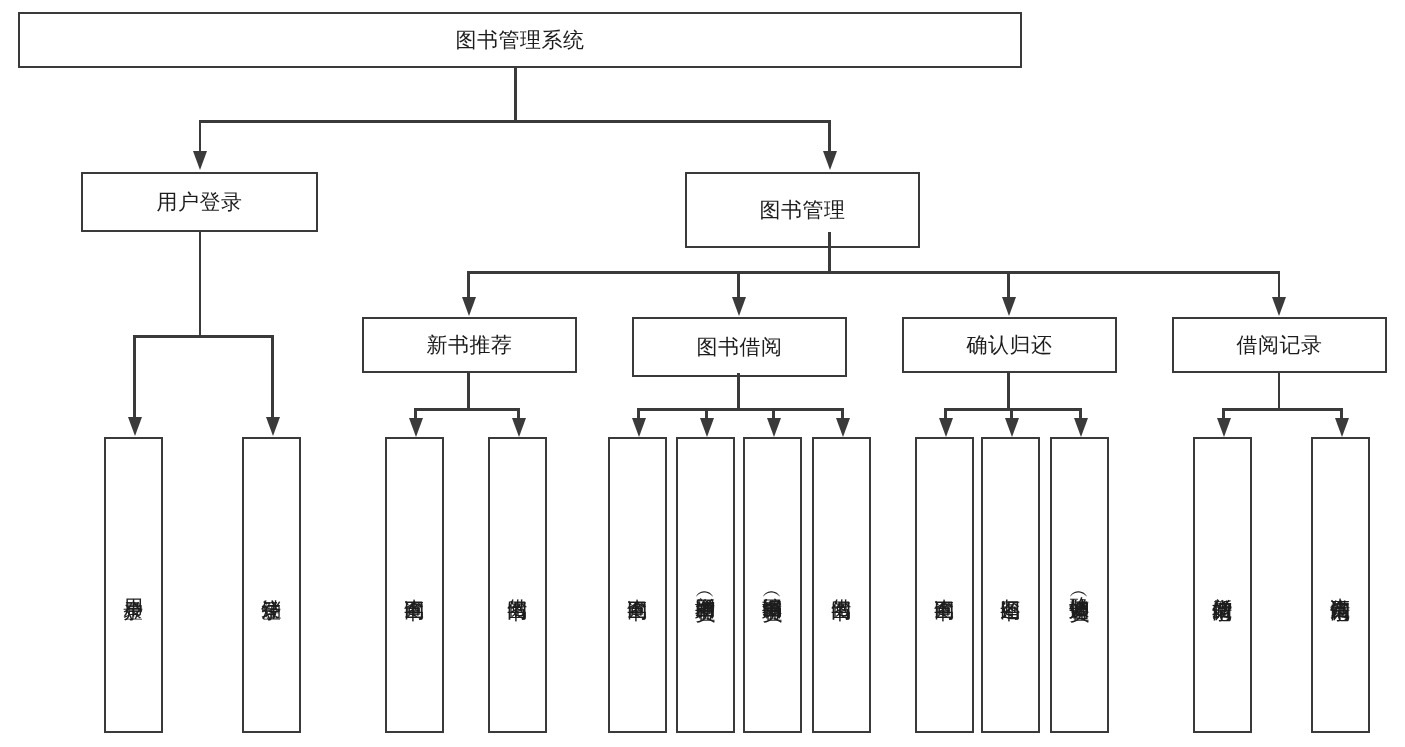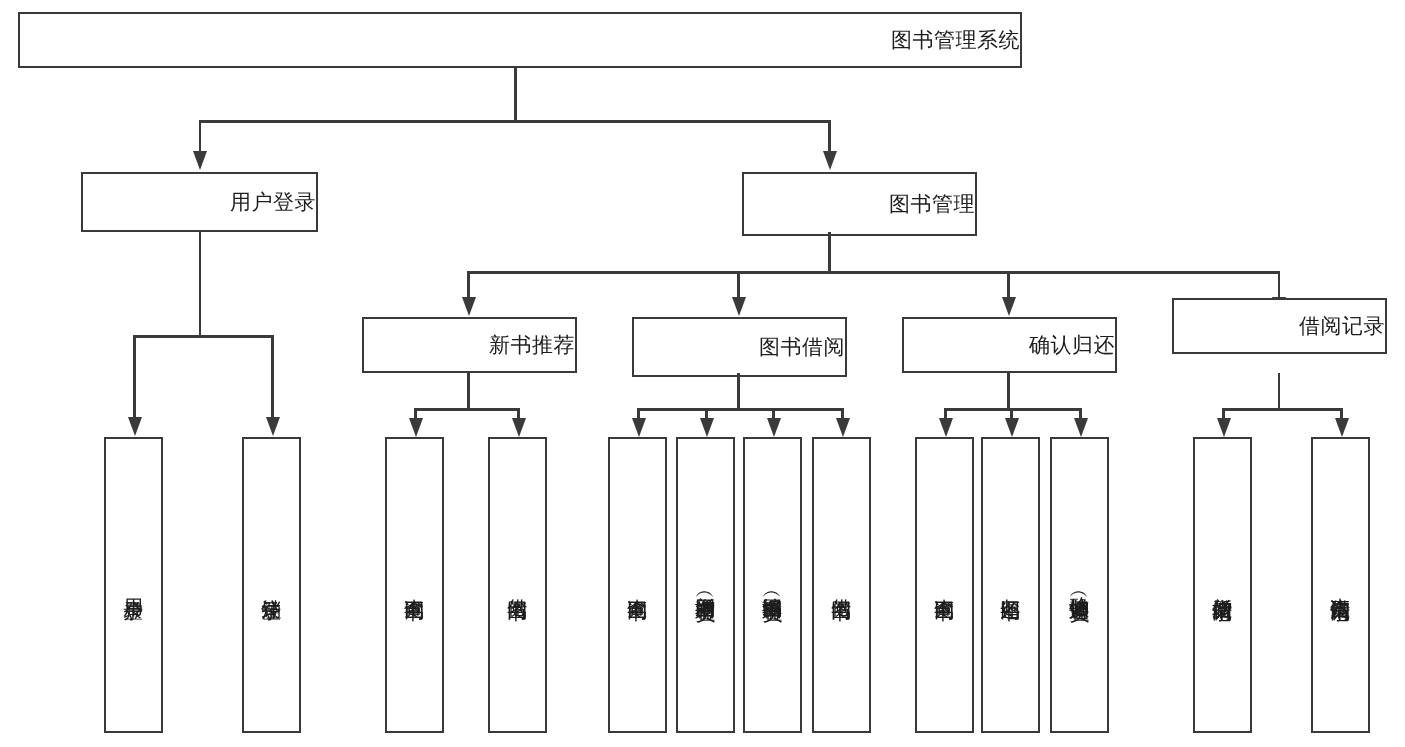--- a/index.html
+++ b/index.html
@@ -18,21 +18,21 @@
     overflow: hidden;
   }
   
   .node {
     position: absolute;
     box-sizing: border-box;
     background: #ffffff;
     border: 2.5px solid #3a3a3a;
     display: flex;
     align-items: center;
-    justify-content: flex-end;
+    justify-content: center;
   }
   .node .label {
     color: #1d1d1d;
     font-size: 21px;
     line-height: 1.18;
     letter-spacing: 0.5px;
     white-space: nowrap;
   }
   
   .node.horiz .label {
@@ -88,21 +88,21 @@
   <div class="conn v" style="left:514px; top:68px; height:54px;"></div>
   <div class="conn h" style="left:199px; top:120px; width:632px;"></div>
   <div class="conn v" style="left:198.5px; top:120px; height:33px;"></div>
   <div class="arrow" style="left:193px; top:151px;"></div>
   <div class="conn v" style="left:828px; top:120px; height:33px;"></div>
   <div class="arrow" style="left:822.5px; top:151px;"></div>
 
   <div class="node horiz" style="left:81px; top:172px; width:237px; height:60px;">
     <span class="label">用户登录</span>
   </div>
-  <div class="node horiz" style="left:742px; top:172px; width:235px; height:64px;">
+  <div class="node horiz" style="left:685px; top:172px; width:235px; height:76px;">
     <span class="label">图书管理</span>
   </div>
 
   <div class="conn v" style="left:198.5px; top:232px; height:105px;"></div>
   <div class="conn h" style="left:134px; top:335px; width:139px;"></div>
   <div class="conn v" style="left:133px; top:335px; height:84px;"></div>
   <div class="arrow" style="left:127.5px; top:417px;"></div>
   <div class="conn v" style="left:271px; top:335px; height:84px;"></div>
   <div class="arrow" style="left:265.5px; top:417px;"></div>
 
@@ -119,21 +119,21 @@
 
   <div class="node horiz" style="left:362px; top:317px; width:215px; height:56px;">
     <span class="label">新书推荐</span>
   </div>
   <div class="node horiz" style="left:632px; top:317px; width:215px; height:60px;">
     <span class="label">图书借阅</span>
   </div>
   <div class="node horiz" style="left:902px; top:317px; width:215px; height:56px;">
     <span class="label">确认归还</span>
   </div>
-  <div class="node horiz" style="left:1172px; top:298px; width:215px; height:56px;">
+  <div class="node horiz" style="left:1172px; top:317px; width:215px; height:56px;">
     <span class="label">借阅记录</span>
   </div>
 
   <div class="conn v" style="left:467px; top:373px; height:37px;"></div>
   <div class="conn h" style="left:415px; top:408px; width:104px;"></div>
   <div class="conn v" style="left:414px; top:408px; height:12px;"></div>
   <div class="arrow" style="left:408.5px; top:418px;"></div>
   <div class="conn v" style="left:517px; top:408px; height:12px;"></div>
   <div class="arrow" style="left:511.5px; top:418px;"></div>
 

